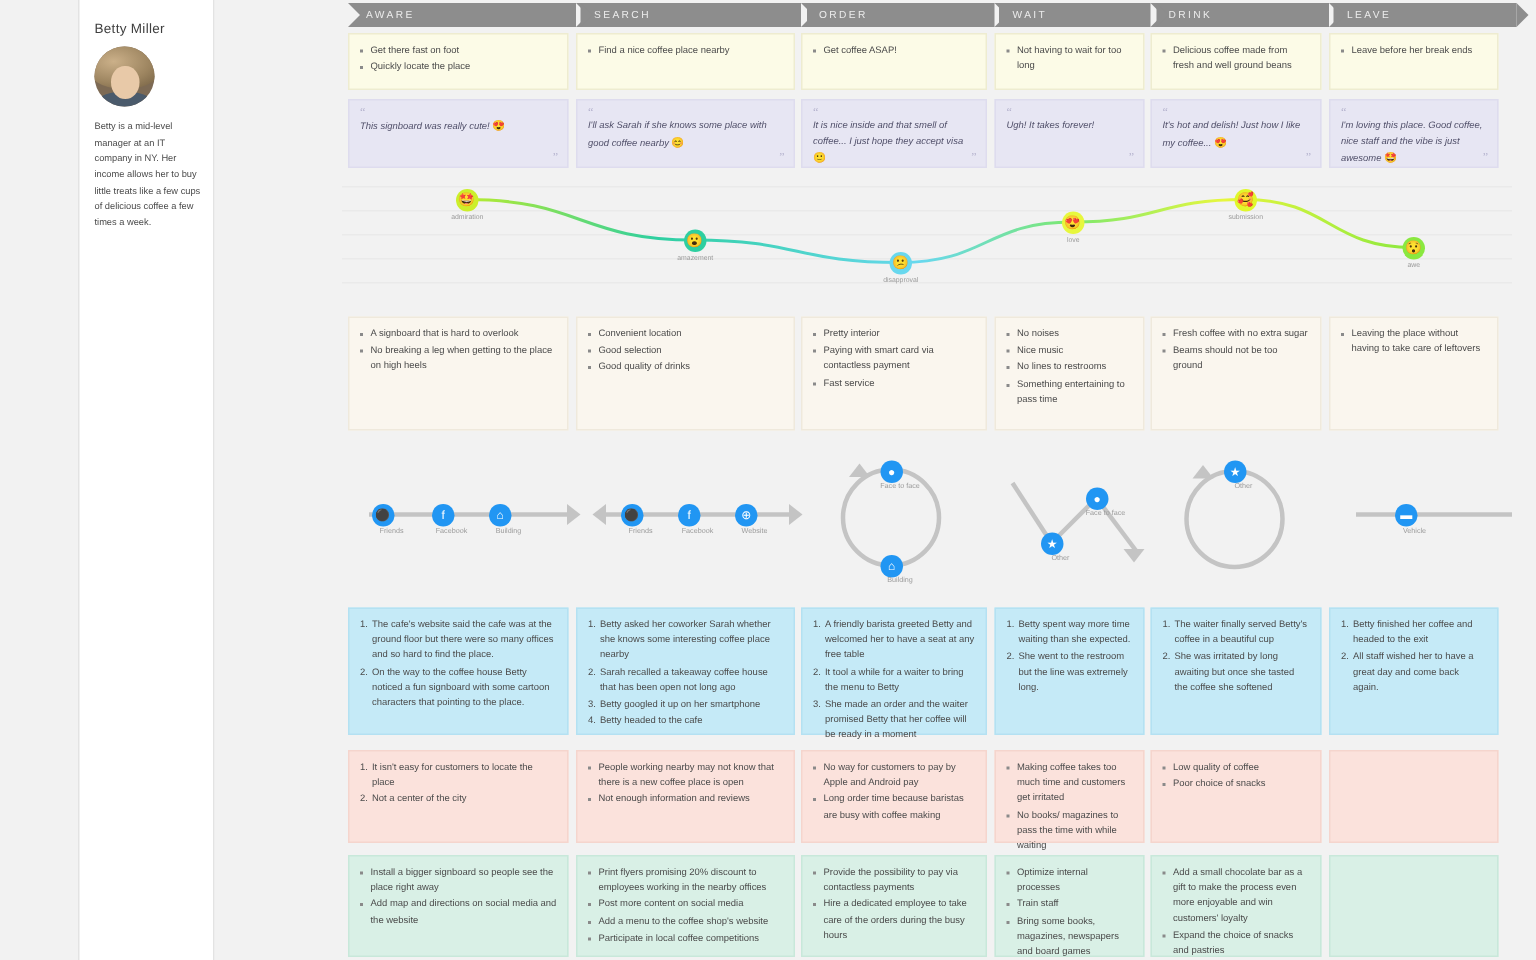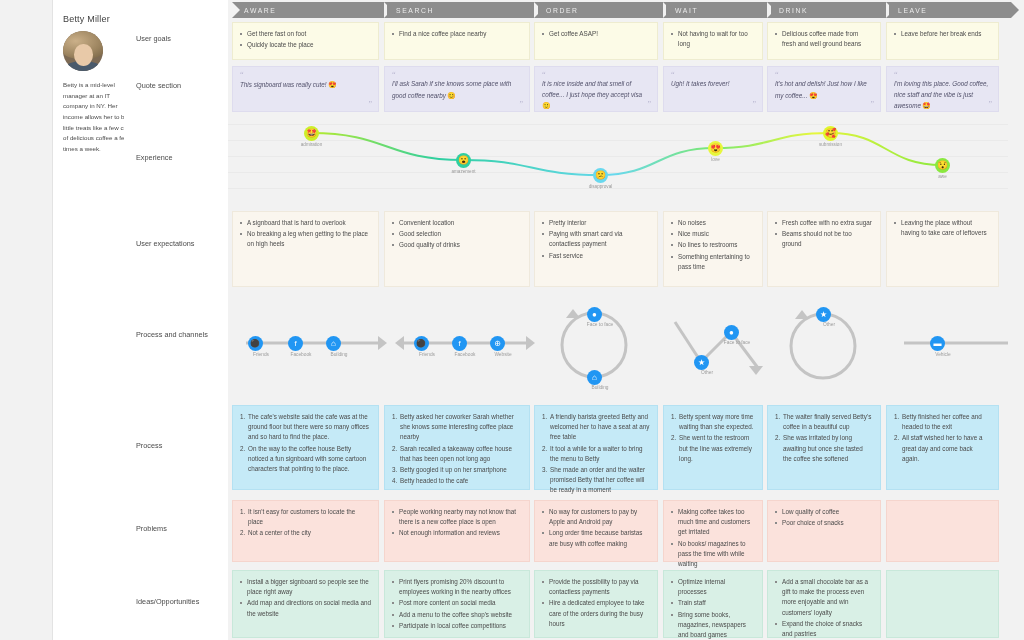--- a/index.html
+++ b/index.html
@@ -145,30 +145,20 @@
     <div class="persona-name">Betty Miller</div>
     <div class="avatar">
       <div class="bg"></div>
       <div class="shoulder"></div>
       <div class="hair"></div>
       <div class="face"></div>
     </div>
     <div class="persona-bio">Betty is a mid-level manager at an IT company in NY. Her income allows her to buy little treats like a few cups of delicious coffee a few times a week.</div>
   </div>
 
-  <div class="rowlabels">
-    <div class="rowlabel" style="top:34px">User goals</div>
-    <div class="rowlabel" style="top:81px">Quote section</div>
-    <div class="rowlabel" style="top:153px">Experience</div>
-    <div class="rowlabel" style="top:239px">User expectations</div>
-    <div class="rowlabel" style="top:330px">Process and channels</div>
-    <div class="rowlabel" style="top:441px">Process</div>
-    <div class="rowlabel" style="top:524px">Problems</div>
-    <div class="rowlabel" style="top:597px">Ideas/Opportunities</div>
-  </div>
 
   <div class="stages" id="stage-ribbon">
       <div class="stage-chip" style="left: 2px; width: 155px;">
         <div class="notch-in"></div>
         <span class="lbl">AWARE</span>
         <div class="notch"></div>
       </div>
       <div class="stage-chip" style="left: 154px; width: 154px;">
         <div class="notch-in"></div>
         <span class="lbl">SEARCH</span>

